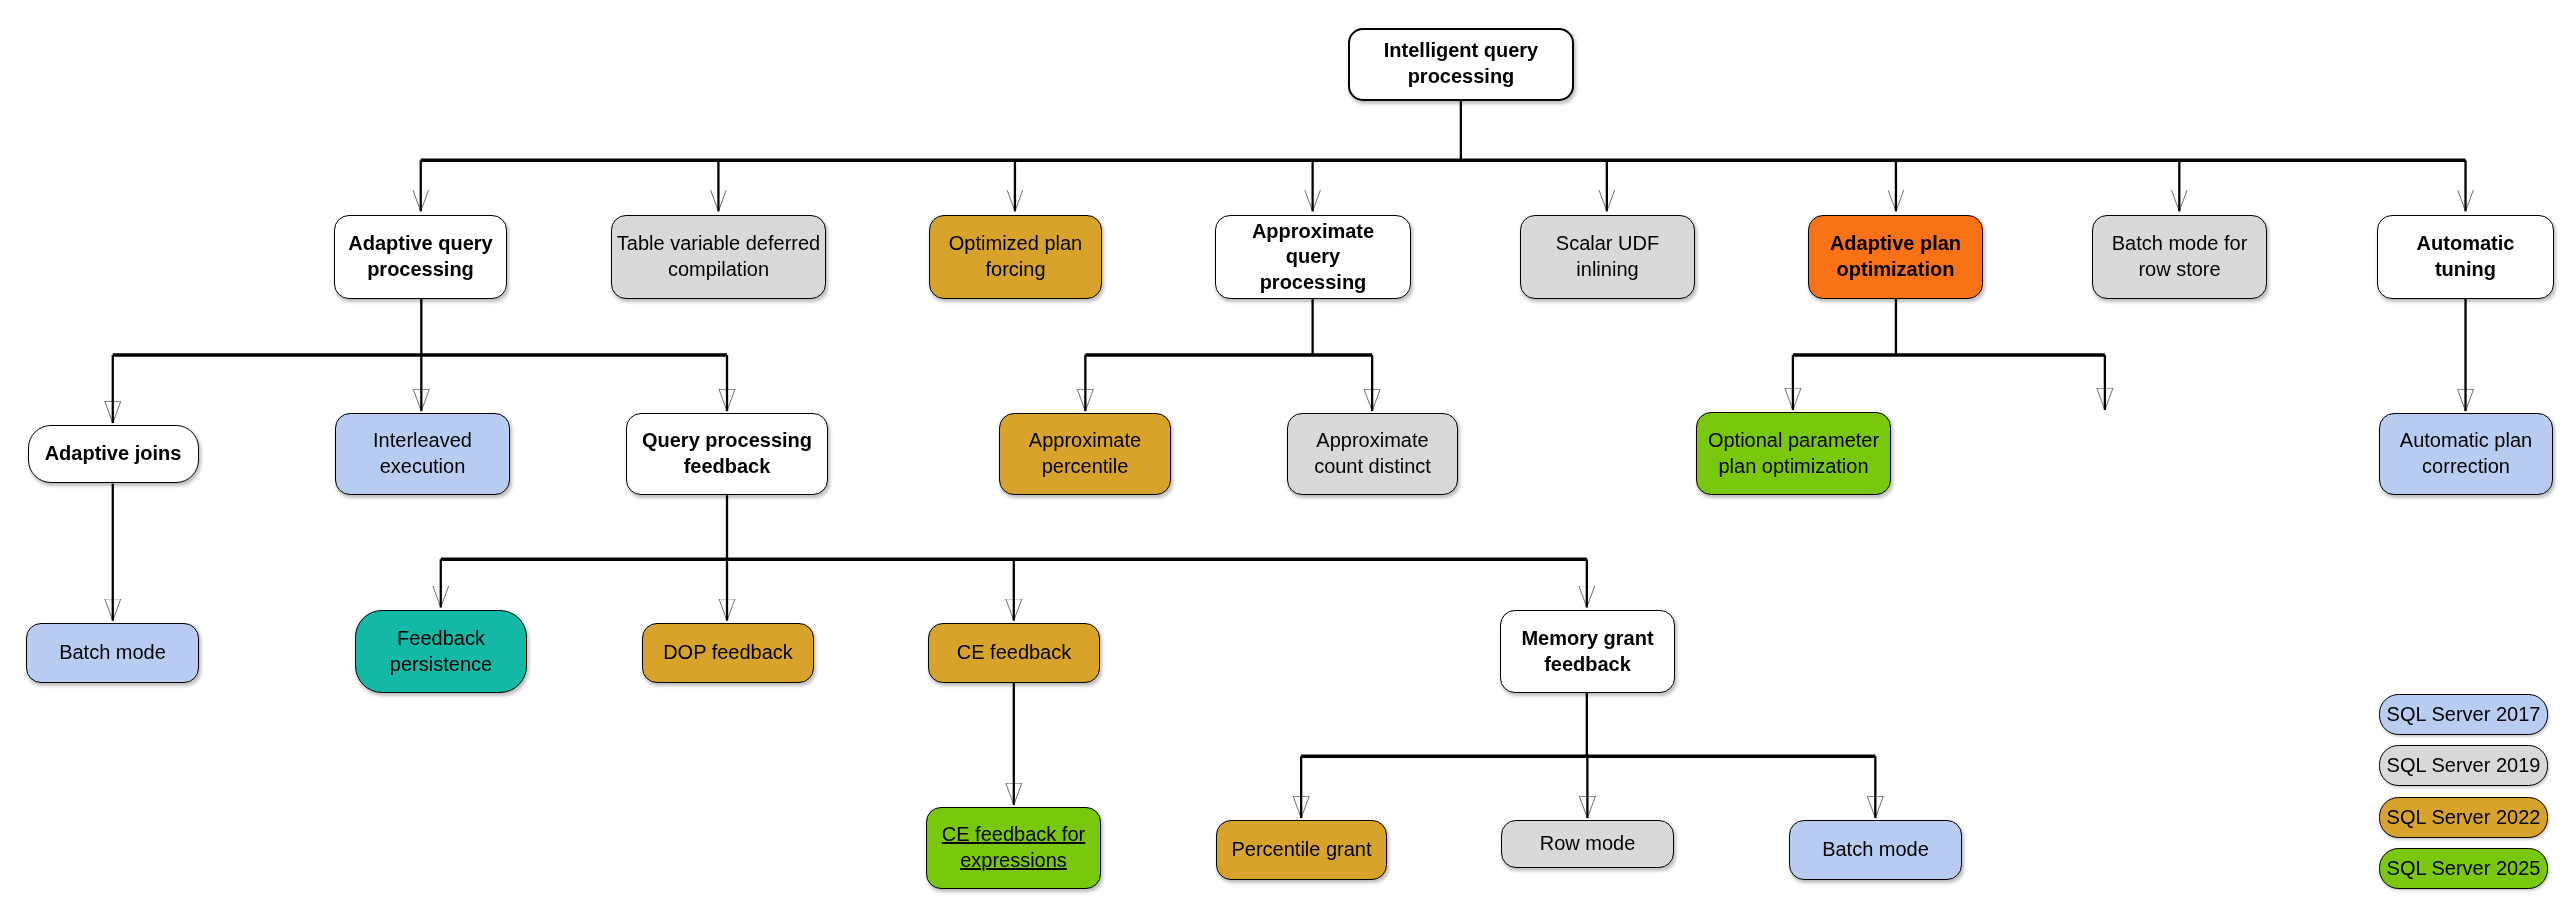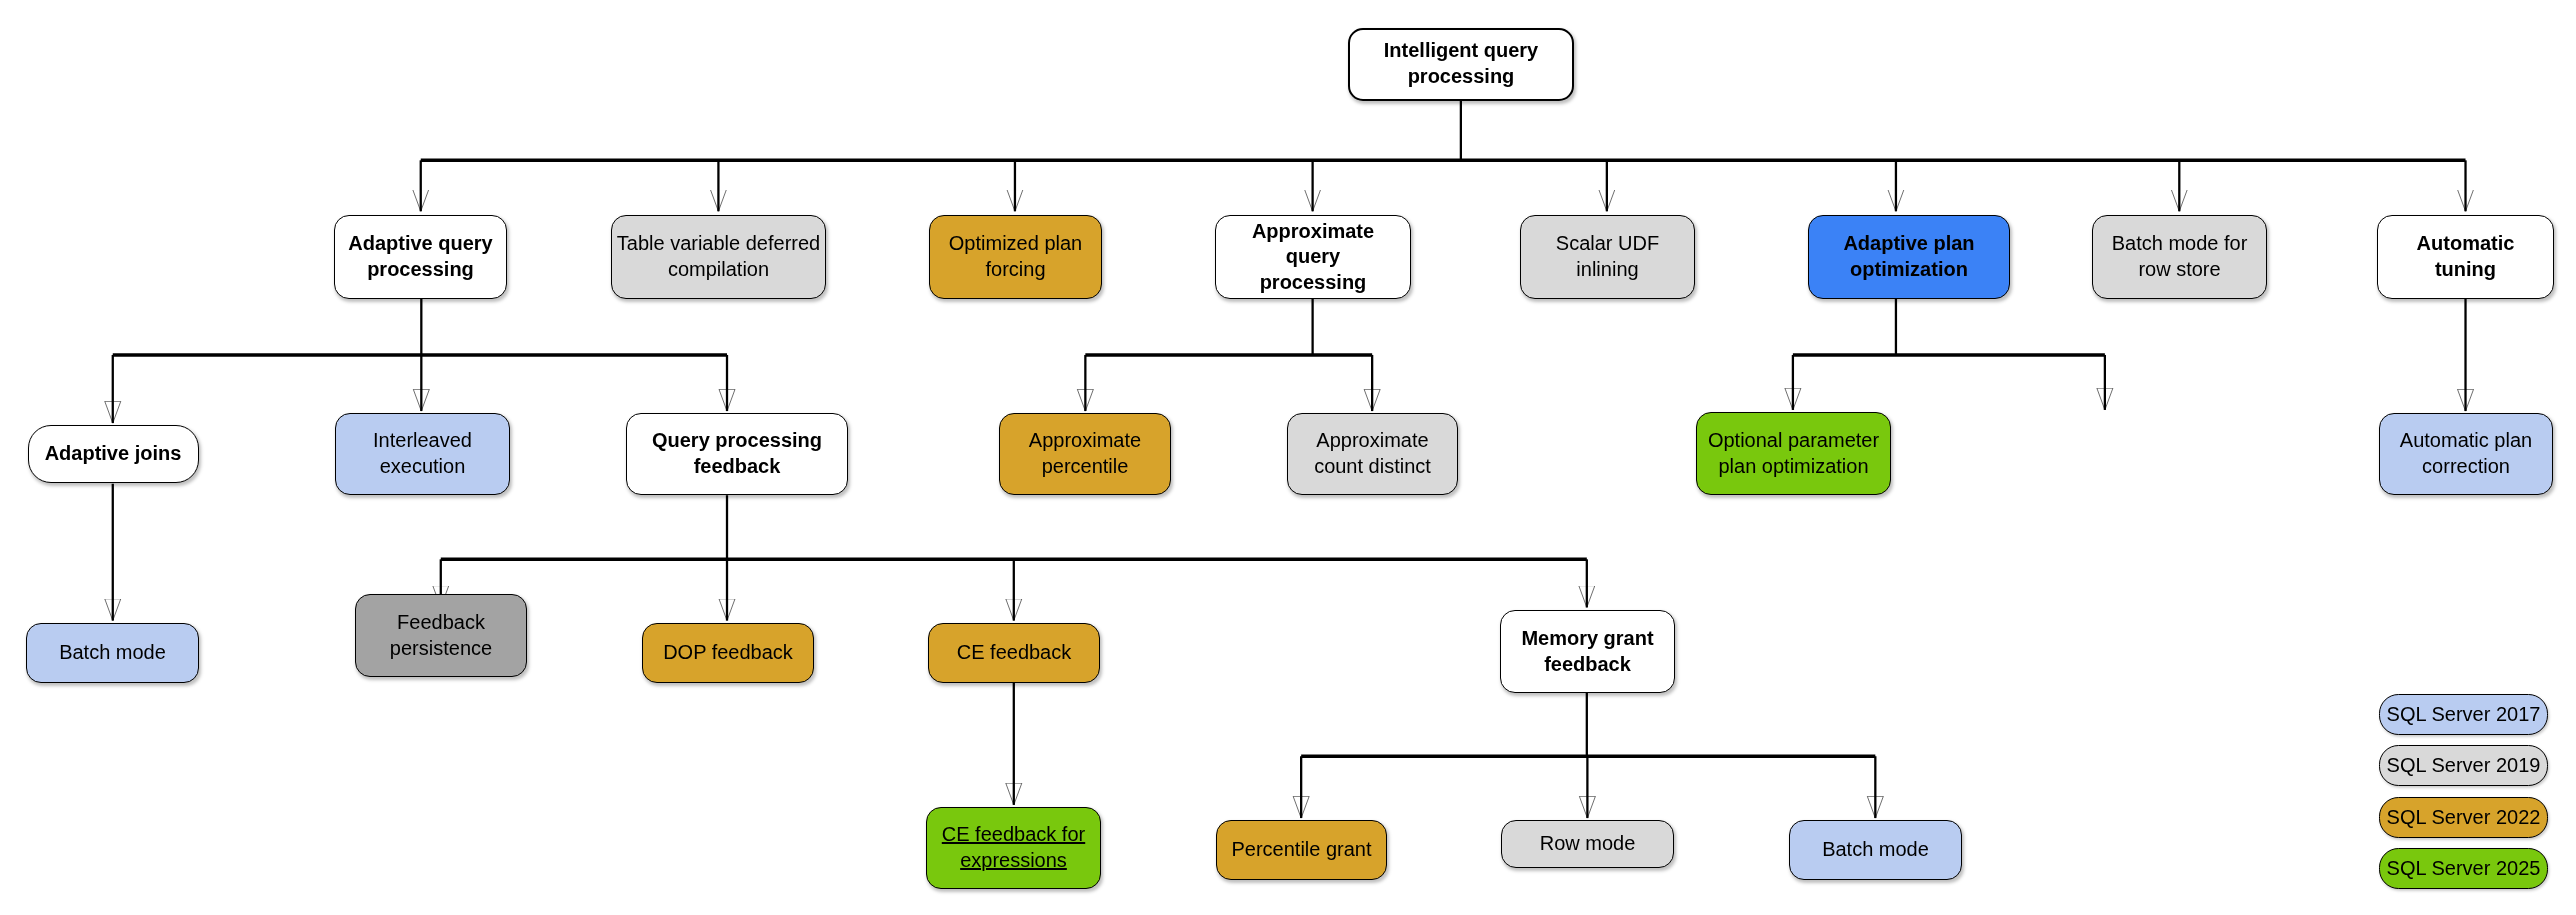--- a/index.html
+++ b/index.html
@@ -92,34 +92,34 @@
     <path class="drop" d="M3276 1321 V1429" marker-end="url(#arrow)"></path>
   </svg>
 
   <div class="node bold root" style="left: 1348px; top: 27.5px; width: 226px; height: 73px; background: rgb(255, 255, 255);">Intelligent query processing</div>
 
   <div class="node bold" style="left: 334px; top: 215px; width: 173px; height: 84px; background: rgb(255, 255, 255);">Adaptive query processing</div>
   <div class="node" style="left: 611px; top: 215px; width: 215px; height: 84px; background: rgb(217, 217, 217);">Table variable deferred compilation</div>
   <div class="node" style="left: 929px; top: 215px; width: 173px; height: 84px; background: rgb(215, 163, 43);">Optimized plan forcing</div>
   <div class="node bold pad-lg" style="left: 1215px; top: 215px; width: 196px; height: 84px; background: rgb(255, 255, 255);">Approximate query processing</div>
   <div class="node" style="left: 1520px; top: 215px; width: 175px; height: 84px; background: rgb(217, 217, 217);">Scalar UDF inlining</div>
-  <div class="node bold" style="left: 1808px; top: 215px; width: 202px; height: 84px; background: #3b82f6;">Adaptive plan optimization</div>
+  <div class="node bold" style="left: 1808px; top: 215px; width: 175px; height: 84px; background: #f97316;">Adaptive plan optimization</div>
   <div class="node" style="left: 2092px; top: 215px; width: 175px; height: 84px; background: rgb(217, 217, 217);">Batch mode for row store</div>
   <div class="node bold pad-lg" style="left: 2377px; top: 215px; width: 177px; height: 84px; background: rgb(255, 255, 255);">Automatic tuning</div>
 
   <div class="node bold" style="left: 27.5px; top: 425px; width: 171px; height: 58px; background: rgb(255, 255, 255); border-radius: 23px;">Adaptive joins</div>
   <div class="node" style="left: 335px; top: 413px; width: 175px; height: 82px; background: rgb(185, 204, 241);">Interleaved execution</div>
-  <div class="node bold" style="left: 626px; top: 413px; width: 222px; height: 82px; background: rgb(255, 255, 255);">Query processing feedback</div>
+  <div class="node bold" style="left: 626px; top: 413px; width: 202px; height: 82px; background: rgb(255, 255, 255);">Query processing feedback</div>
   <div class="node" style="left: 999px; top: 413px; width: 172px; height: 82px; background: rgb(215, 163, 43);">Approximate percentile</div>
   <div class="node" style="left: 1287px; top: 413px; width: 171px; height: 82px; background: rgb(217, 217, 217);">Approximate count distinct</div>
   <div class="node" style="left: 1696px; top: 412px; width: 195px; height: 83px; background: rgb(121, 200, 13);">Optional parameter plan optimization</div>
   <div class="node" style="left: 2379px; top: 413px; width: 174px; height: 82px; background: rgb(185, 204, 241);">Automatic plan correction</div>
 
   <div class="node" style="left: 26px; top: 623px; width: 173px; height: 60px; background: rgb(185, 204, 241);">Batch mode</div>
-  <div class="node" style="left: 355px; top: 594px; width: 172px; height: 83px; background: #a3a3a3;">Feedback persistence</div>
+  <div class="node" style="left: 355px; top: 610px; width: 172px; height: 83px; background: #14b8a6; border-radius: 27px;">Feedback persistence</div>
   <div class="node" style="left: 642px; top: 623px; width: 172px; height: 60px; background: rgb(215, 163, 43);">DOP feedback</div>
   <div class="node" style="left: 928px; top: 623px; width: 172px; height: 60px; background: rgb(215, 163, 43);">CE feedback</div>
   <div class="node bold" style="left: 1500px; top: 610px; width: 175px; height: 83px; background: rgb(255, 255, 255);">Memory grant feedback</div>
 
   <div class="node" style="left: 926px; top: 807px; width: 175px; height: 82px; background: rgb(121, 200, 13); text-decoration: underline;">CE feedback for expressions</div>
   <div class="node" style="left: 1216px; top: 820px; width: 171px; height: 60px; background: rgb(215, 163, 43);">Percentile grant</div>
   <div class="node" style="left: 1501px; top: 820px; width: 173px; height: 48px; background: rgb(217, 217, 217);">Row mode</div>
   <div class="node" style="left: 1789px; top: 820px; width: 173px; height: 60px; background: rgb(185, 204, 241);">Batch mode</div>
 
   <div>

